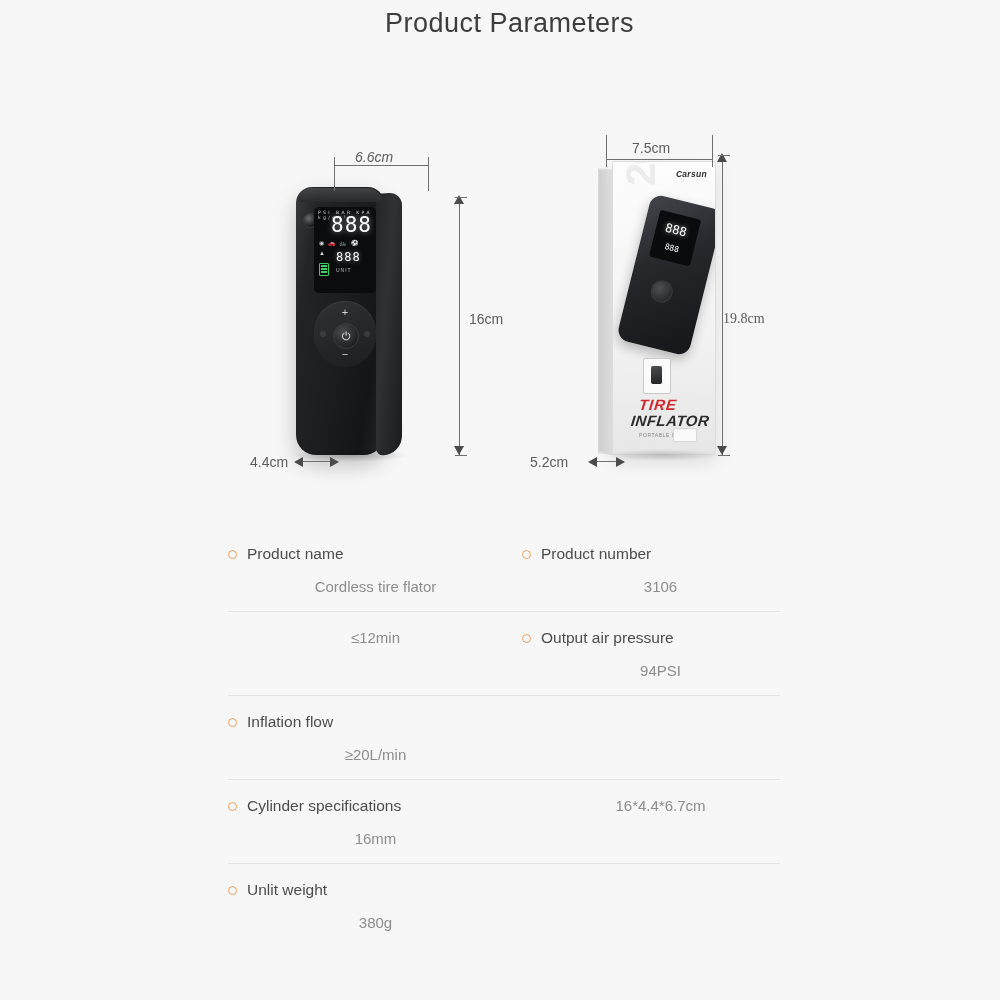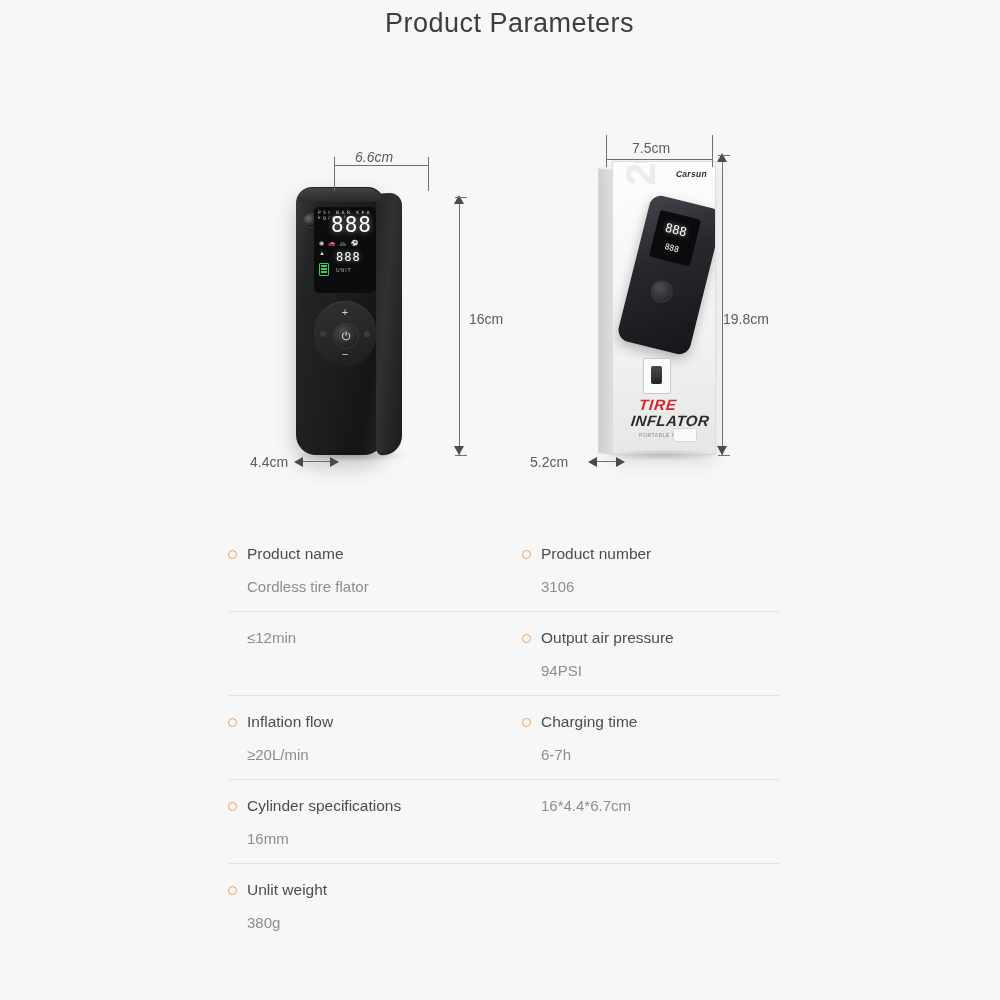--- a/index.html
+++ b/index.html
@@ -447,20 +447,21 @@
   }
   .spec-row {
     display: flex;
     border-bottom: 1px solid #e4e4e4;
   }
   .spec-row:last-child { border-bottom: none; }
   .spec-cell {
     width: 50%;
     box-sizing: border-box;
     padding: 17px 0 16px 0;
+    text-align: center;
   }
   .spec-cell.right { padding-left: 18px; }
   .spec-key {
     display: flex;
     align-items: center;
     font-size: 15.5px;
     color: #4c4c4c;
     margin-bottom: 15px;
   }
   .bullet {
@@ -571,21 +572,21 @@
   <div class="hline" style="left:606px; top:120px; width:106px;"></div>
   <div class="tick" style="left:606px; top:115px;"></div>
   <div class="tick" style="left:712px; top:115px;"></div>
   <div class="dim-label" style="left:632px; top:101px;">7.5cm</div>
 
   <div class="vline" style="left:722px; top:116px; height:300px;"></div>
   <div class="arrow-up" style="left:717px; top:114px;"></div>
   <div class="arrow-down" style="left:717px; top:407px;"></div>
   <div class="tick-h" style="left:718px; top:116px; width:12px;"></div>
   <div class="tick-h" style="left:718px; top:416px; width:12px;"></div>
-  <div class="dim-label" style="left:723px; top:272px;">19.8cm</div>
+  <div class="dim-label" style="left:723px; top:272px;font-family:Liberation Serif, serif;">19.8cm</div>
 
   <div class="hline" style="left:590px; top:422px; width:34px;"></div>
   <div class="arrow-left" style="left:588px; top:418px;"></div>
   <div class="arrow-right" style="left:616px; top:418px;"></div>
   <div class="dim-label" style="left:530px; top:415px;">5.2cm</div>
 
 </div>
 
 <div class="spec-table">
 
@@ -620,27 +621,20 @@
   </div>
 
   <div class="spec-row">
     <div class="spec-cell">
       <div class="spec-key">
         <span class="bullet"></span>
         <span>Inflation flow</span>
       </div>
       <div class="spec-val">≥20L/min</div>
     </div>
-    <div class="spec-cell right">
-      <div class="spec-key">
-        <span class="bullet"></span>
-        <span>Charging time</span>
-      </div>
-      <div class="spec-val">6-7h</div>
-    </div>
   </div>
 
   <div class="spec-row">
     <div class="spec-cell">
       <div class="spec-key">
         <span class="bullet"></span>
         <span>Cylinder specifications</span>
       </div>
       <div class="spec-val">16mm</div>
     </div>

